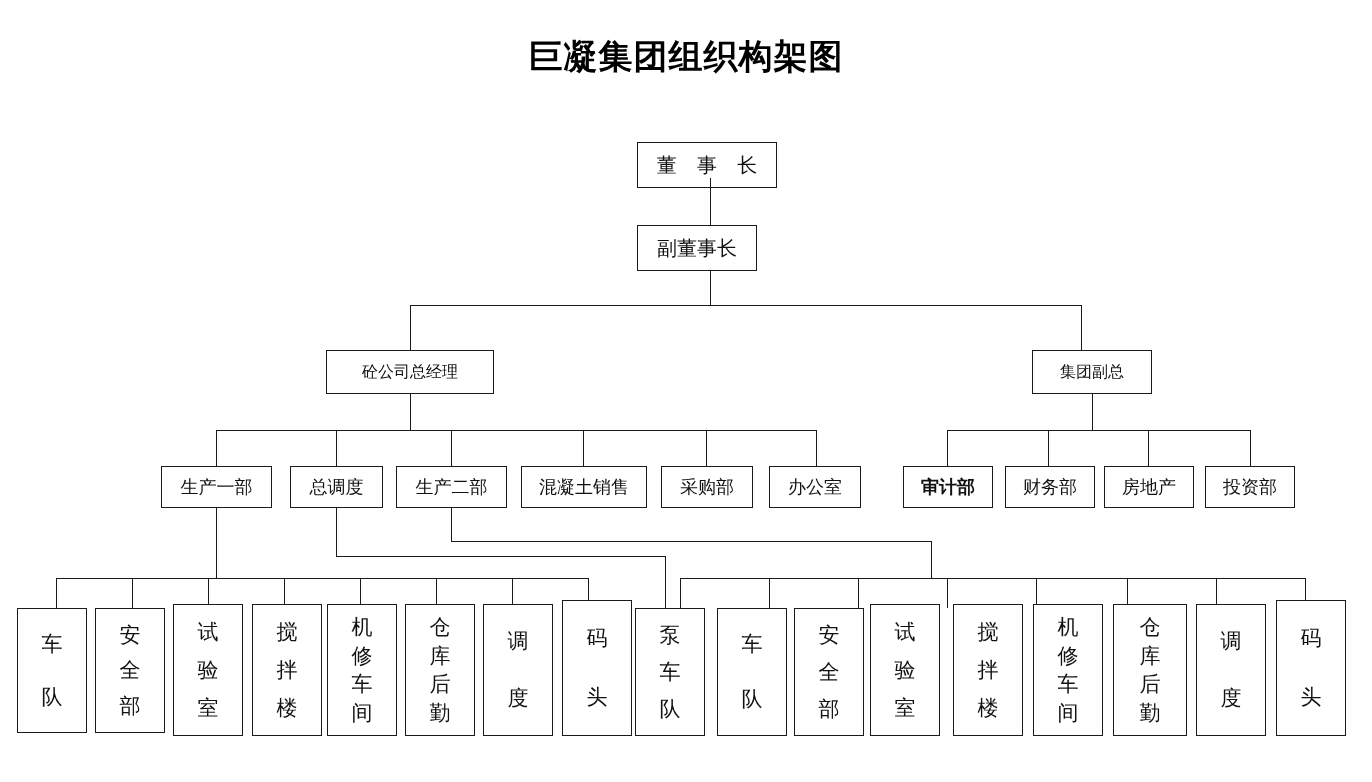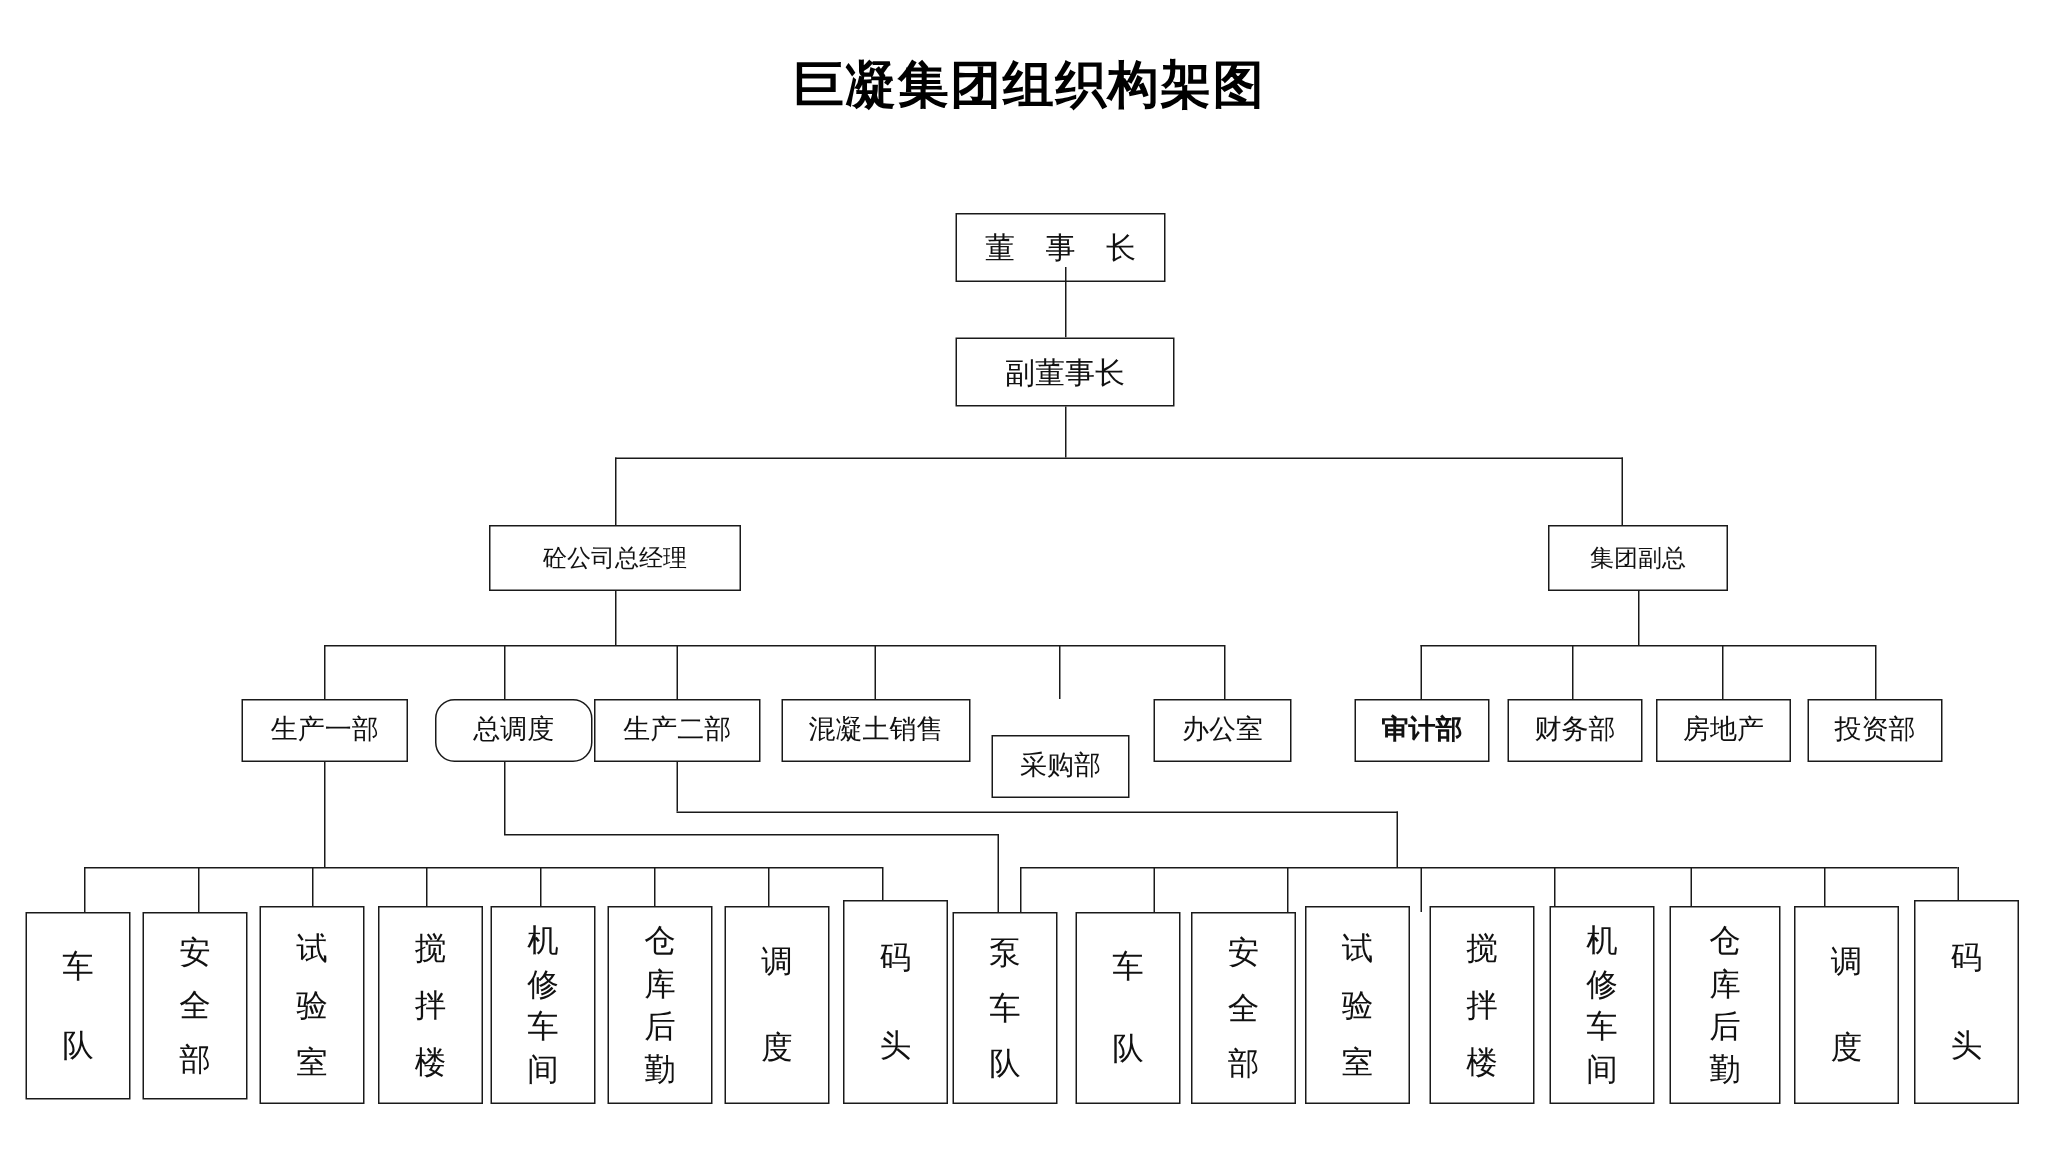--- a/index.html
+++ b/index.html
@@ -77,21 +77,21 @@
 <div id="chart-root">
 
   <div class="title">巨凝集团组织构架图</div>
 
   <div class="node lvl1" style="left:637px;top:142px;width:140px;height:46px;">
     <span>董 事 长</span>
   </div>
 
   <div class="ln v" style="left:710px;top:178px;height:47px;"></div>
 
-  <div class="node lvl2" style="left:637px;top:225px;width:146px;height:46px;">
+  <div class="node lvl2" style="left:637px;top:225px;width:120px;height:46px;">
     <span>副董事长</span>
   </div>
 
   <div class="ln v" style="left:710px;top:271px;height:34px;"></div>
   <div class="ln h" style="left:410px;top:305px;width:672px;"></div>
   <div class="ln v" style="left:410px;top:305px;height:45px;"></div>
   <div class="ln v" style="left:1081px;top:305px;height:45px;"></div>
 
   <div class="node lvl3" style="left:326px;top:350px;width:168px;height:44px;">
     <span>砼公司总经理</span>
@@ -113,30 +113,30 @@
   <div class="ln v" style="left:1092px;top:394px;height:36px;"></div>
   <div class="ln h" style="left:947px;top:430px;width:303px;"></div>
   <div class="ln v" style="left:947px;top:430px;height:36px;"></div>
   <div class="ln v" style="left:1048px;top:430px;height:36px;"></div>
   <div class="ln v" style="left:1148px;top:430px;height:36px;"></div>
   <div class="ln v" style="left:1250px;top:430px;height:36px;"></div>
 
   <div class="node dept" style="left:161px;top:466px;width:111px;height:42px;">
     <span>生产一部</span>
   </div>
-  <div class="node dept" style="left:290px;top:466px;width:105px;height:42px;border-radius:13px;">
+  <div class="node dept" style="left:290px;top:466px;width:93px;height:42px;">
     <span>总调度</span>
   </div>
   <div class="node dept" style="left:396px;top:466px;width:111px;height:42px;justify-content:center;">
     <span>生产二部</span>
   </div>
   <div class="node dept" style="left:521px;top:466px;width:126px;height:42px;">
     <span>混凝土销售</span>
   </div>
-  <div class="node dept" style="left:661px;top:466px;width:92px;height:42px;margin-top:24px;">
+  <div class="node dept" style="left:661px;top:466px;width:92px;height:42px;">
     <span>采购部</span>
   </div>
   <div class="node dept" style="left:769px;top:466px;width:92px;height:42px;">
     <span>办公室</span>
   </div>
 
   <div class="node dept" style="left:903px;top:466px;width:90px;height:42px;font-weight:bold;">
     <span>审计部</span>
   </div>
   <div class="node dept" style="left:1005px;top:466px;width:90px;height:42px;">

